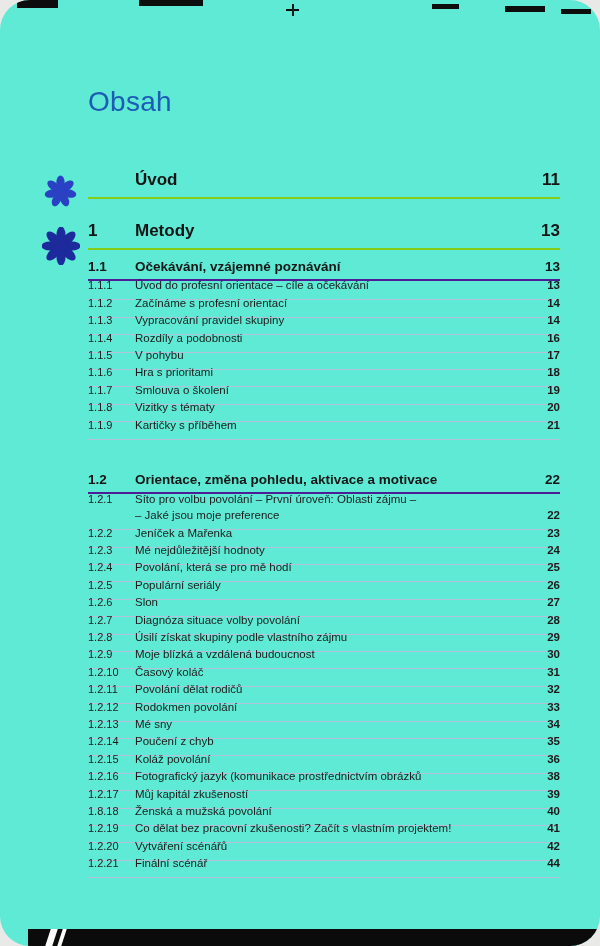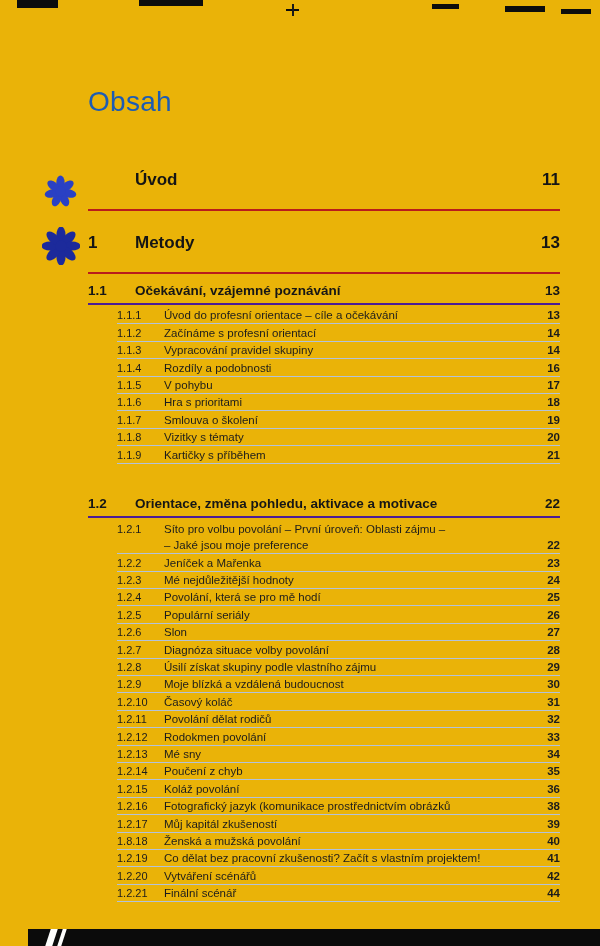--- a/index.html
+++ b/index.html
@@ -4,22 +4,23 @@
 <style>
   * { margin:0; padding:0; box-sizing:border-box; }
   html,body { width:600px; height:946px; }
   body {
     font-family:"Liberation Sans","DejaVu Sans",sans-serif;
     background:#e9e9e7;
     position:relative;
   }
   .page {
     position:absolute; inset:0;
-    background:#eab308;
+    background:#5eead4;
     overflow:hidden;
+    border-radius:30px;
   }
 
   
   .artifact { position:absolute; background:#0d0d0d; }
   .cross-v { position:absolute; background:#1a1a1a; }
   .bottom-bar { position:absolute; left:28px; right:0; top:929px; height:17px; background:#0b0b0b; }
   .notch { position:absolute; background:#fdfdfc; top:929px; height:17px; width:7px; transform:skewX(-18deg); }
 
   .title {
     position:absolute; left:88px; top:86px;
@@ -28,39 +29,38 @@
 
   .toc { position:absolute; left:88px; top:170px; width:472px; }
 
   .row { display:flex; align-items:flex-end; }
   .num { flex:0 0 47px; }
   .lbl { flex:1 1 auto; }
   .pg  { flex:0 0 auto; text-align:right; }
 
   .row-big {
     font-size:17px; font-weight:700; color:#151515;
-    padding-bottom:19px; border-bottom:2px solid #b91c1c;
+    padding-bottom:7px; border-bottom:2px solid #84cc16;
   }
   .row-uvod { margin-bottom:22px; }
   .row-metody { margin-bottom:9px; }
 
   .row-sec {
     font-size:13.5px; font-weight:700; color:#161616;
     padding-bottom:5px; border-bottom:2px solid #4c1d95;
     margin-bottom:2px;
   }
   .sec2 { margin-top:32px; }
 
   .entry {
     height:17.4px;
     font-size:11.5px; color:#1c1c1c;
     border-bottom:1px solid #b2c2da;
-    padding-bottom:2px;
+    padding-bottom:8px;
     align-items:flex-end;
-    margin-left:29px;
   }
   .entry .num { font-size:11px; }
   .entry .pg { font-weight:600; }
   .entry.no-line { border-bottom:none; }
 
   .flower { position:absolute; }
   .flower-1 { left:44px; top:175px; width:33px; height:33px; }
   .flower-2 { left:42px; top:227px; width:38px; height:38px; }
 </style>
 </head>

